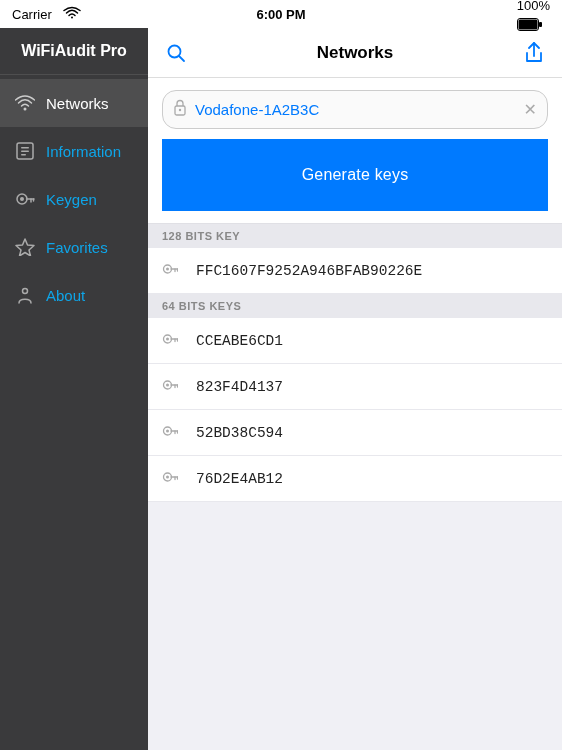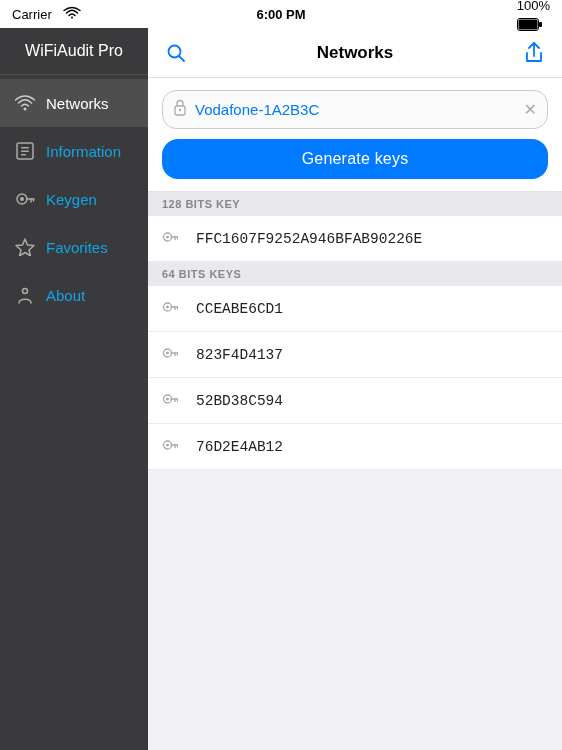--- a/index.html
+++ b/index.html
@@ -41,21 +41,21 @@
     .sidebar {
       width: 148px;
       background: #3a3a3c;
       height: 100%;
       display: flex;
       flex-direction: column;
     }
     .sidebar-title {
       color: #fff;
       font-size: 16px;
-      font-weight: 400;
+      font-weight: 700;
       padding: 14px 12px 14px 12px;
       border-bottom: 1px solid rgba(255,255,255,0.1);
       text-align: center;
     }
     .sidebar-nav { flex: 1; padding-top: 4px; }
     .sidebar-item {
       display: flex;
       align-items: center;
       gap: 10px;
       padding: 13px 14px;
@@ -130,22 +130,22 @@
       border: none;
       background: transparent;
       outline: none;
     }
     .clear-icon { color: #aaa; font-size: 16px; cursor: pointer; }
     .generate-btn {
       width: 100%;
       background: #007aff;
       color: #fff;
       border: none;
-      border-radius: 16px;
-      padding: 11px;
+      border-radius: 0;
+      padding: 27px;
       font-size: 16px;
       font-weight: 500;
       cursor: pointer;
       letter-spacing: 0.2px;
     }
 
     
     .keys-container { flex: 1; overflow-y: auto; }
     .section-header {
       background: #e8e8ed;

